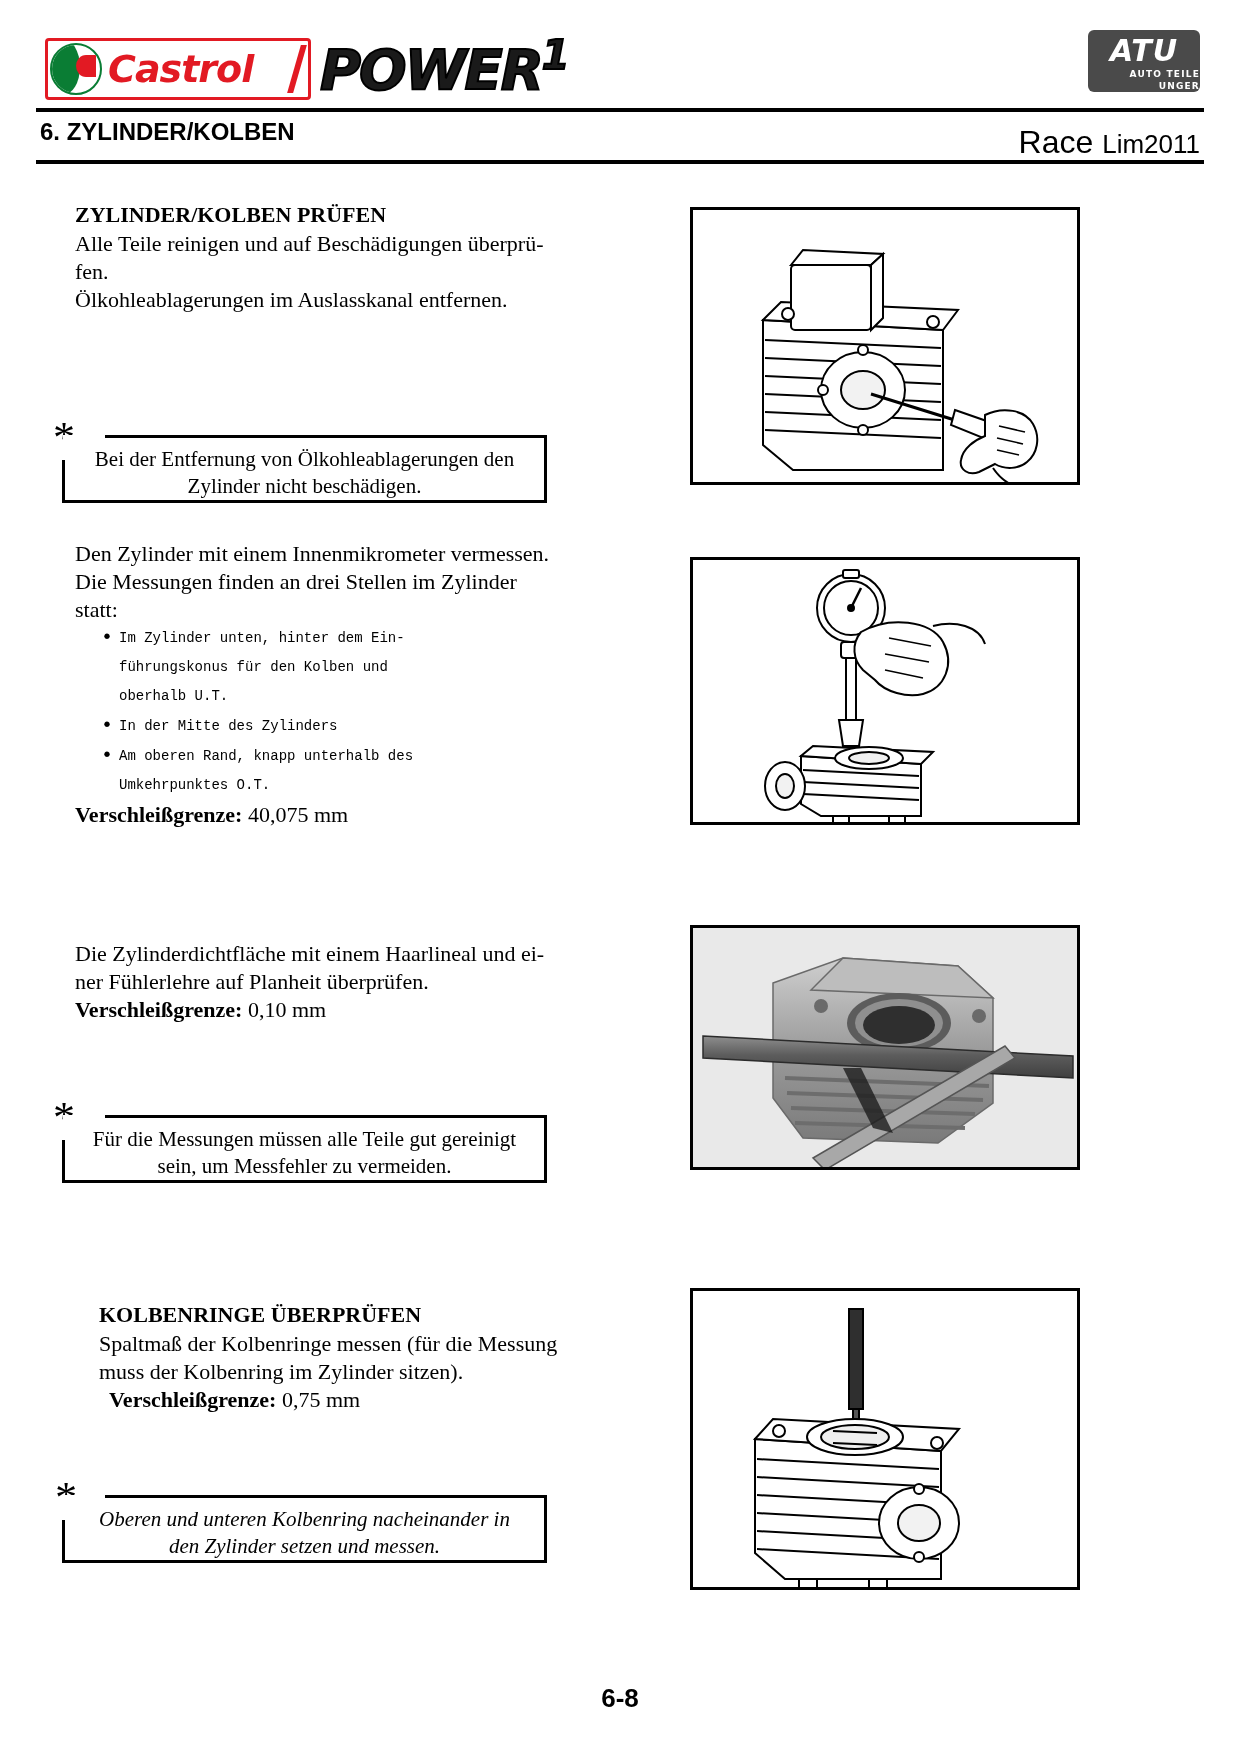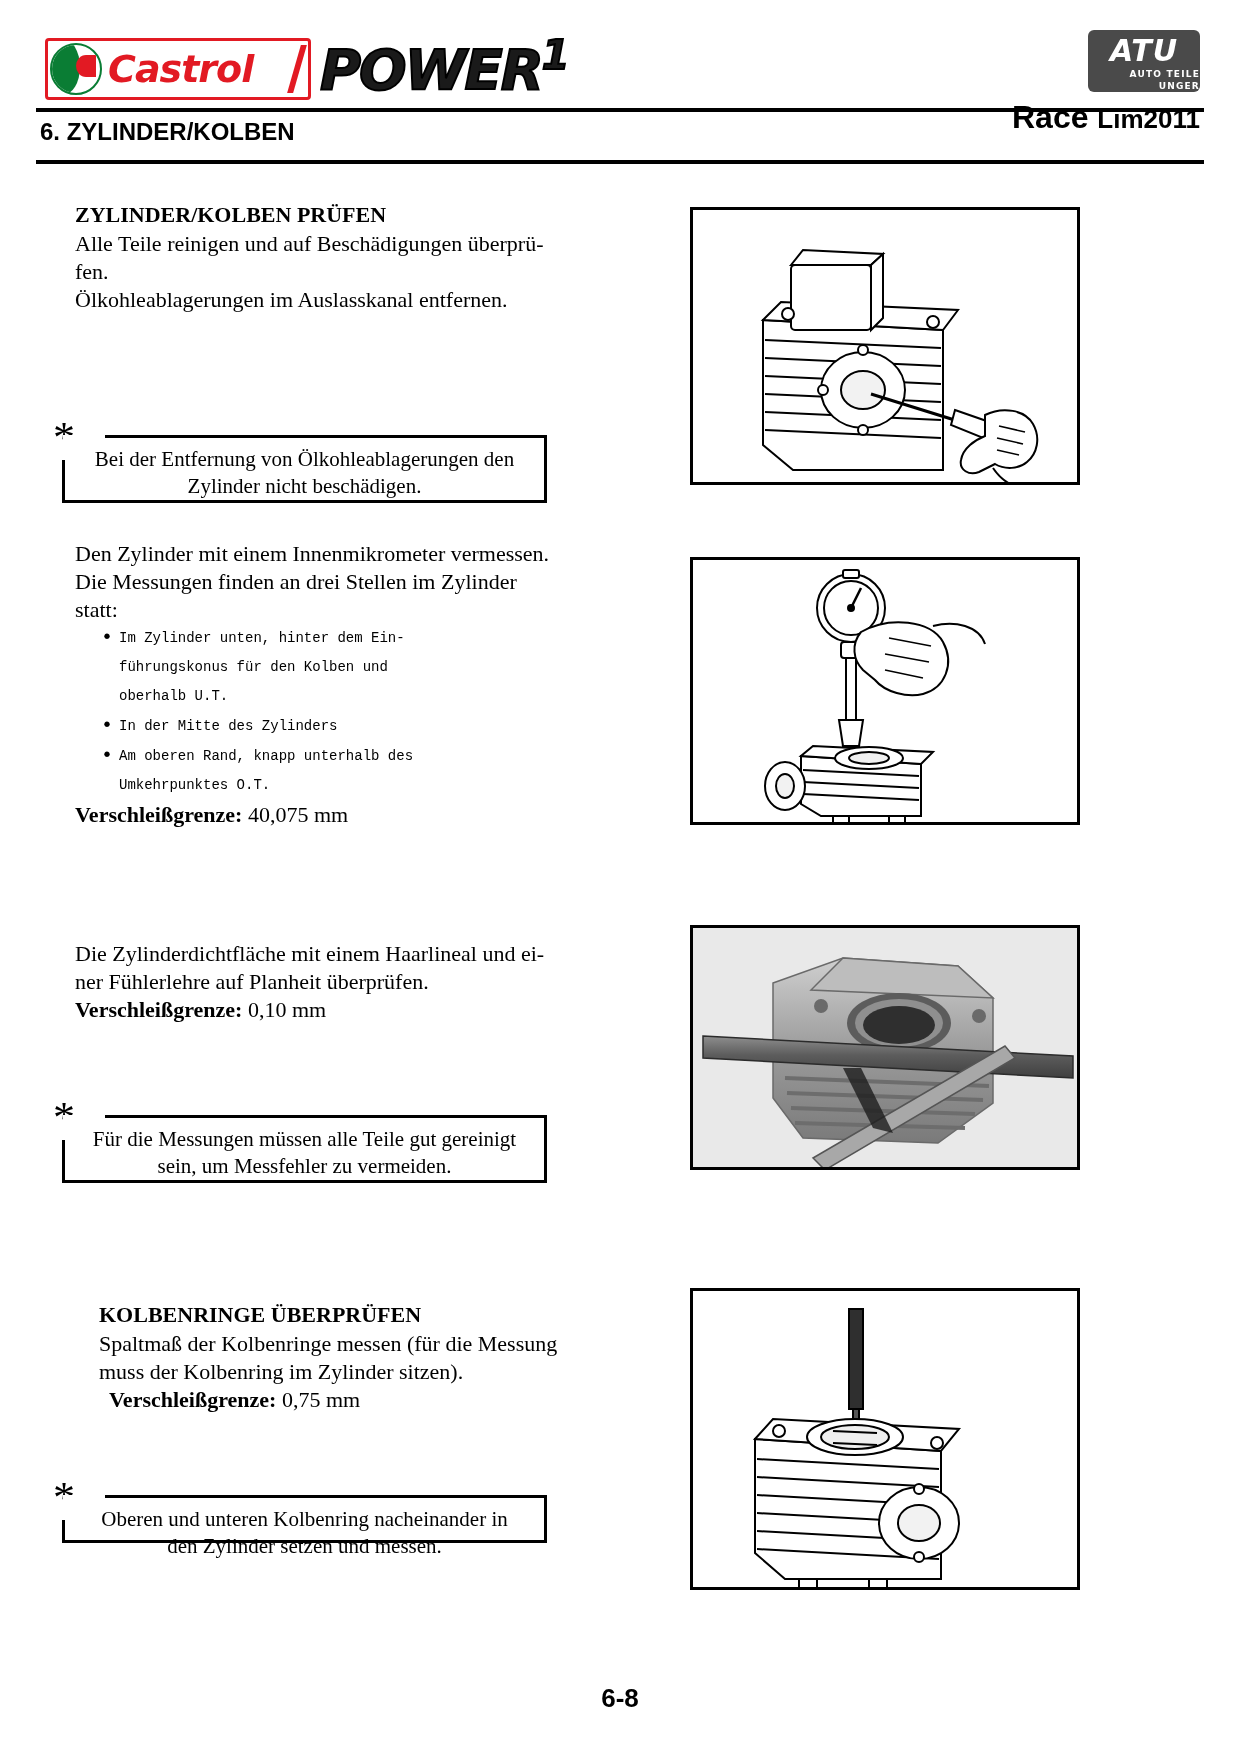--- a/index.html
+++ b/index.html
@@ -134,24 +134,24 @@
   }
   .chapter-title {
     position: absolute;
     left: 40px; top: 118px;
     font-family: "Liberation Sans", sans-serif;
     font-size: 24px;
     font-weight: bold;
   }
   .race-title {
     position: absolute;
-    right: 40px; top: 99px;
+    right: 40px; top: 124px;
     font-family: "Liberation Sans", sans-serif;
     font-size: 32px;
-    font-weight: bold;
+    font-weight: normal;
     text-align: center;
   }
   .race-title .lim {
     font-size: 26px;
   }
 
   
   .col-left {
     position: absolute;
     left: 75px;
@@ -477,20 +477,20 @@
 
       <circle cx="86" cy="140" r="6"></circle>
       <circle cx="244" cy="152" r="6"></circle>
 
       <rect x="106" y="288" width="18" height="10"></rect>
       <rect x="176" y="288" width="18" height="10"></rect>
     </g>
   </svg>
 </div>
 
-<div class="note" style="left:62px; top:1495px; width:485px; height:48px;">
+<div class="note" style="left:62px; top:1495px; width:485px; height:68px;font-style:italic;">
   <span class="star">*</span>
   <span class="star-cover"></span>
   <div>Oberen und unteren Kolbenring nacheinander in</div>
   <div>den Zylinder setzen und messen.</div>
 </div>
 
 <div class="footer-page">6-8</div>
 
 </body></html>

